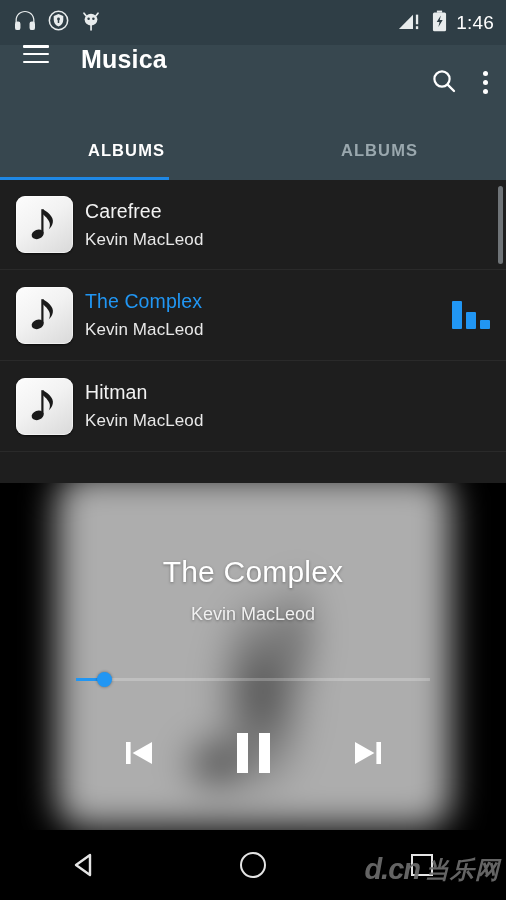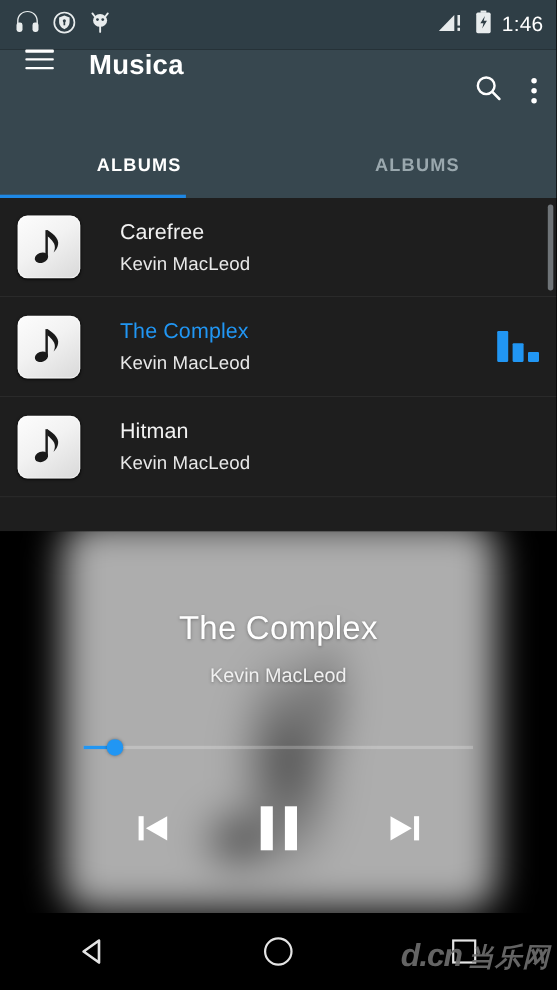--- a/index.html
+++ b/index.html
@@ -61,21 +61,21 @@
     position:relative; height:91px; display:flex; align-items:center;
     padding:0 16px; border-bottom:1px solid #2a2a2a; cursor:pointer;
   }
   .row:first-child{ height:90px; }
   .art{
     width:57px; height:57px; border-radius:9px; flex:none;
     background:linear-gradient(145deg,#fdfdfd 0%,#f2f2f2 45%,#d9d9d9 100%);
     box-shadow:0 1px 2px rgba(0,0,0,.65), inset 0 0 0 1px rgba(255,255,255,.5);
     display:flex; align-items:center; justify-content:center;
   }
-  .row-text{ margin-left:36px; display:flex; flex-direction:column; gap:7px; }
+  .row-text{ margin-left:12px; display:flex; flex-direction:column; gap:7px; }
   .row-title{ font-size:19.5px; color:#f2f2f2; font-weight:400; letter-spacing:.1px; }
   .row.playing .row-title{ color:#2196f3; }
   .row-artist{ font-size:17px; color:#e8e8e8; font-weight:400; letter-spacing:.1px; }
   .eq{ margin-left:auto; display:flex; align-items:flex-end; gap:4px; height:28px; }
   .eq b{ display:block; width:10px; background:#2196f3; border-radius:1px; }
   .eq b:nth-child(1){ height:28px; }
   .eq b:nth-child(2){ height:17px; }
   .eq b:nth-child(3){ height:9px; }
   .scrollbar{
     position:absolute; right:3px; top:6px; width:5px; height:78px;

